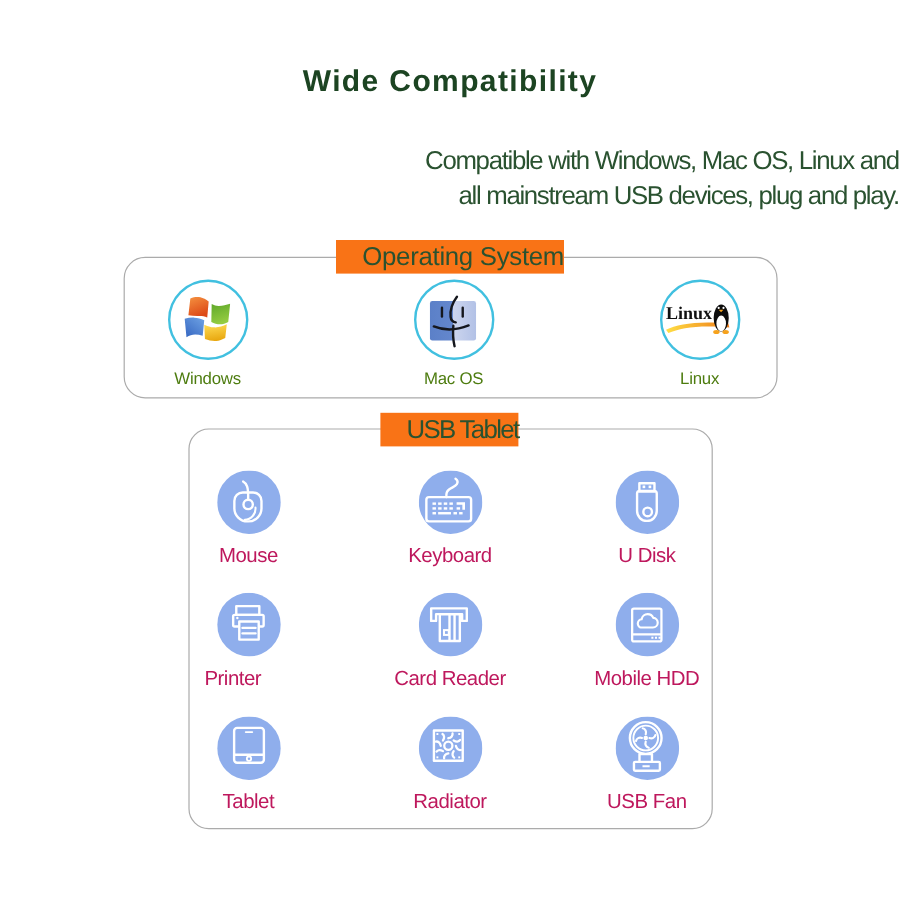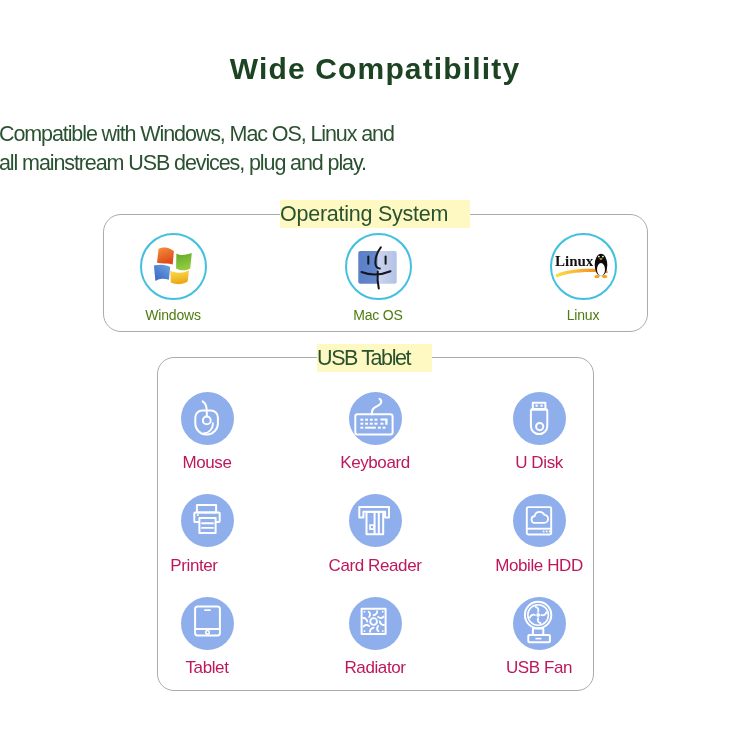--- a/index.html
+++ b/index.html
@@ -1,22 +1,22 @@
 <!DOCTYPE html>
 <html><head>
 <meta charset="utf-8">
 <style>
 * { margin:0; padding:0; box-sizing:border-box; }
 html,body { width:750px; height:750px; background:#ffffff; font-family:"Liberation Sans",sans-serif; position:relative; overflow:hidden; }
 .abs { position:absolute; }
-.title { top:50.6px; left:0px; width:750px; text-align:center; font-size:30px; font-weight:bold; color:#1c4422; line-height:35px; letter-spacing:1.15px; }
-.subtitle { top:119.7px; left:-1px; width:750px; text-align:left; font-size:21.5px; color:#2a5230; line-height:29px; letter-spacing:-1.1px; }
+.title { top:50.6px; left:0px; width:750px; text-align:center; font-size:25px; font-weight:bold; color:#1c4422; line-height:35px; letter-spacing:1.15px; }
+.subtitle { top:119.7px; left:-1px; width:750px; text-align:right; font-size:21.5px; color:#2a5230; line-height:29px; letter-spacing:-1.1px; }
 .osbox { left:103px; top:214px; width:545px; height:118px; border:1px solid #ababab; border-radius:18px; }
 .usbbox { left:157px; top:357px; width:437px; height:334px; border:1px solid #ababab; border-radius:17px; }
-.seclabel { text-align:left; font-size:21.5px; color:#2a5230; line-height:28px; background:#fef9c3; }
+.seclabel { text-align:right; font-size:21.5px; color:#2a5230; line-height:28px; background:#f97316; }
 .oslabel { left:280px; top:200.2px; width:190px; letter-spacing:-0.25px; }
 .usblabel { left:317px; top:343.8px; width:115px; letter-spacing:-1.4px; }
 .oscircle { width:67px; height:67px; border:2px solid #41c0e0; border-radius:50%; background:#fff; }
 .oslbl { width:200px; text-align:center; font-size:14px; color:#4d7c0f; top:306.8px; line-height:16px; letter-spacing:-0.2px; }
 .devlbl { width:220px; text-align:center; font-size:17px; color:#be185d; letter-spacing:-0.4px; line-height:20px; }
 </style>
 </head>
 <body>
 <div class="abs title">Wide Compatibility</div>
 <div class="abs subtitle">Compatible with Windows, Mac OS, Linux and<br>all mainstream USB devices, plug and play.</div>

